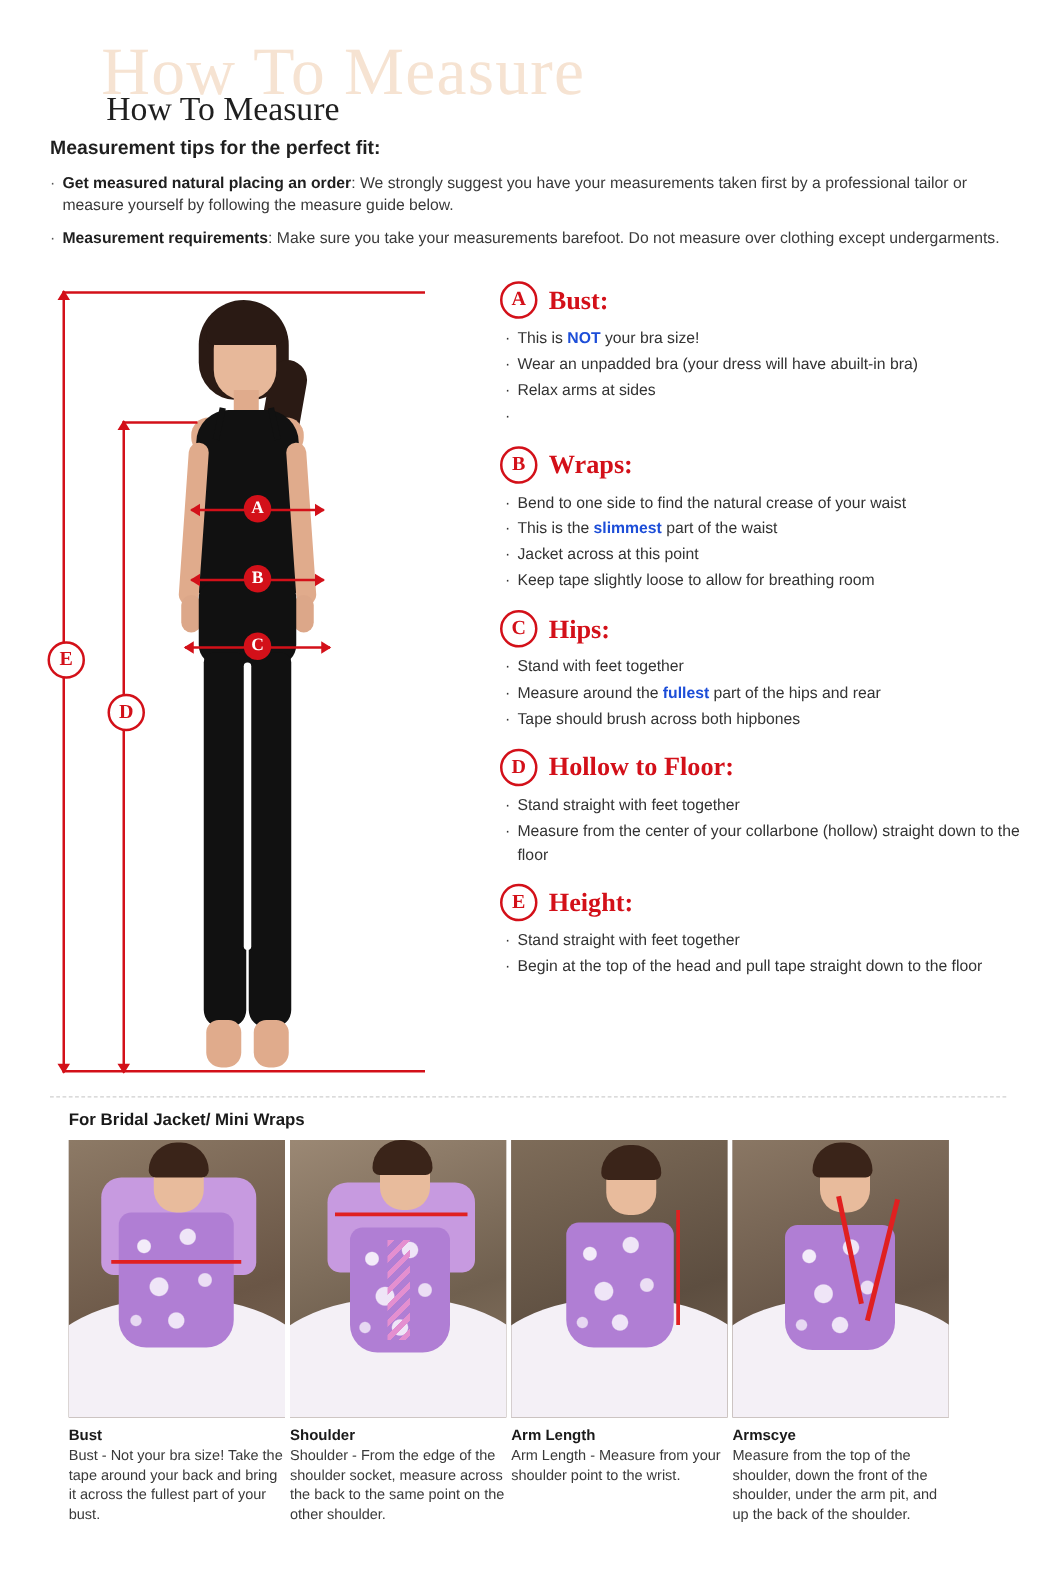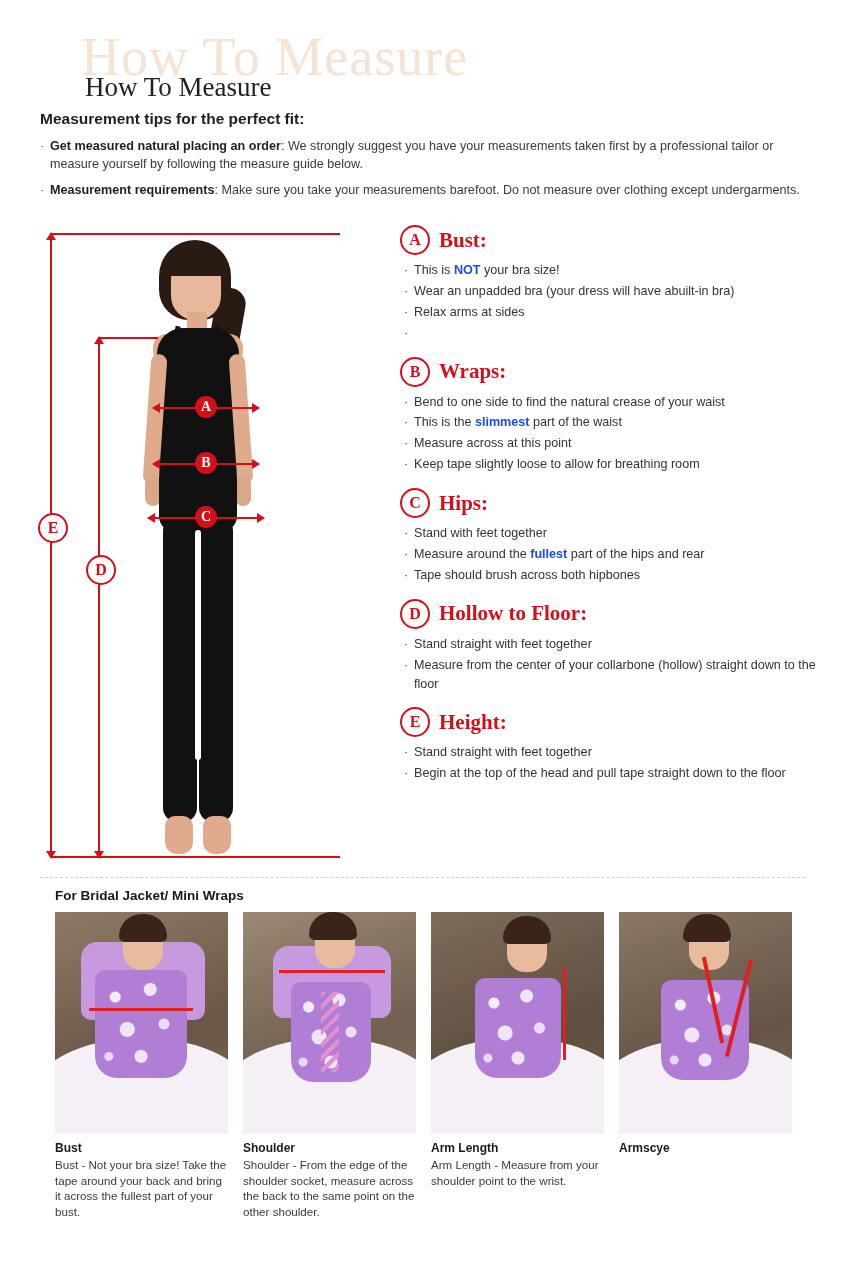--- a/index.html
+++ b/index.html
@@ -302,21 +302,21 @@
     font-size: 13.5px;
     font-weight: bold;
     color: #1a1a1a;
   }
   .cards {
     position: absolute;
     left: 55px;
     top: 24px;
     width: 735px;
     display: flex;
-    gap: 15px;
+    gap: 4px;
   }
   .card { width: 173px; }
   .card-photo {
     width: 173px;
     height: 222px;
     position: relative;
     overflow: hidden;
     background: #6e5a4a;
   }
   .card-label {
@@ -494,21 +494,21 @@
       <div class="guide-item">
           <span class="gb">·</span>
           <span><span>Bend to one side to find the natural crease of your waist</span><b></b><span></span></span>
         </div>
       <div class="guide-item">
           <span class="gb">·</span>
           <span><span>This is the </span><b>slimmest</b><span> part of the waist</span></span>
         </div>
       <div class="guide-item">
           <span class="gb">·</span>
-          <span><span>Measure across at this point</span><b></b><span></span></span>
+          <span><span>Jacket across at this point</span><b></b><span></span></span>
         </div>
       <div class="guide-item">
           <span class="gb">·</span>
           <span><span>Keep tape slightly loose to allow for breathing room</span><b></b><span></span></span>
         </div>
     </div>
 
     <div class="guide-block">
       <div class="guide-head">
         <div class="badge-outline">
@@ -628,16 +628,17 @@
         <div class="ph-skirt"></div>
         <div class="ph-bodice" style="left:42px; top:68px; width:88px; height:100px;">
             <div class="ph-bodice-pat"></div>
           </div>
         <div class="ph-head" style="left:70px; top:8px;"></div>
         <div class="ph-hair" style="left:64px; top:2px;"></div>
         <div class="ph-redline" style="left:118px; top:46px; width:4px; height:100px; transform:rotate(14deg);"></div>
         <div class="ph-redline" style="left:92px; top:44px; width:4px; height:88px; transform:rotate(-12deg);"></div>
       </div>
       <div class="card-label">Armscye</div>
+      <div class="card-desc">Measure from the top of the shoulder, down the front of the shoulder, under the arm pit, and up the back of the shoulder.</div>
     </div>
 
   </div>
 </div>
 
 </body></html>

